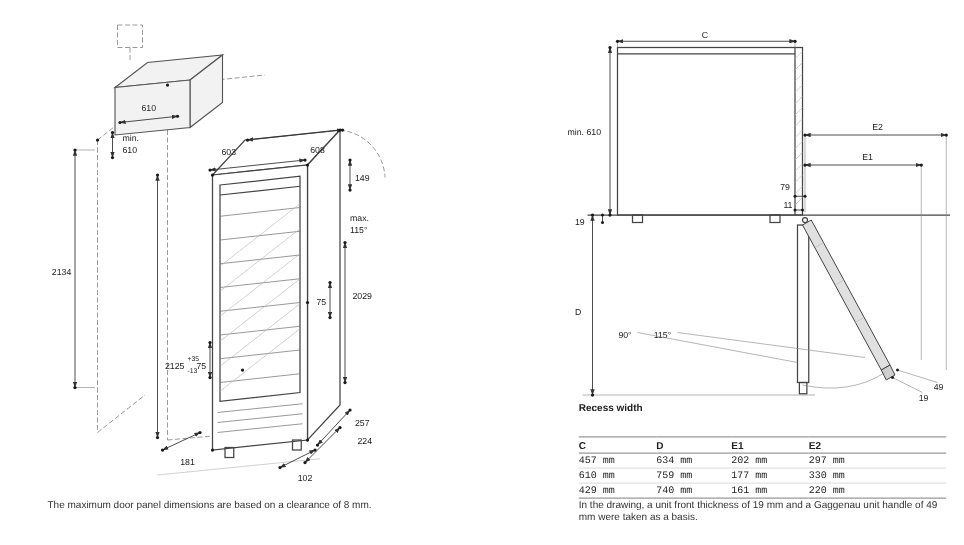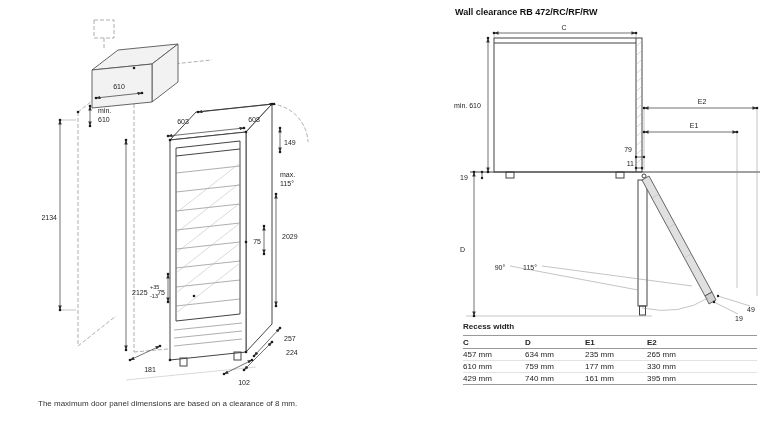--- a/index.html
+++ b/index.html
@@ -3,24 +3,24 @@
 <meta charset="utf-8">
 <style>
   html,body{margin:0;padding:0;background:#fff;}
   .page{position:relative;width:771px;height:436px;background:#ffffff;overflow:hidden;
         font-family:"Liberation Sans",sans-serif;color:#222;}
   .fig-left{position:absolute;left:18px;top:8px;width:420px;height:392px;}
   .cap-left{position:absolute;left:38px;top:399px;font-size:8px;color:#333;width:300px;}
   .r-title{position:absolute;left:455px;top:7px;font-size:9px;font-weight:bold;color:#111;margin:0;}
   .fig-right{position:absolute;left:452px;top:20px;width:312px;height:302px;}
   .rt{position:absolute;left:463px;top:322px;width:294px;}
-  .rt-title{font-size:8px;font-weight:bold;color:#222;margin-bottom:4px;}
+  .rt-title{font-size:8px;font-weight:bold;color:#222;margin-bottom:18px;}
   .rt table{border-collapse:collapse;width:100%;font-size:8px;color:#222;table-layout:fixed;}
   .rt th{text-align:left;font-weight:bold;border-top:1px solid #999;border-bottom:1px solid #999;padding:1.5px 0;}
-  .rt td{padding:1px 0;border-bottom:1px solid #e2e2e2;}
+  .rt td{padding:1px 0;border-bottom:1px solid #e2e2e2;font-family:Liberation Mono, monospace;}
   .rt tr:last-child td{border-bottom:1px solid #999;}
   .col-c{width:62px;} .col-d{width:60px;} .col-e1{width:62px;} .col-e2{width:110px;}
   .note{position:absolute;left:463px;top:399px;width:294px;font-size:8px;line-height:1.3;color:#333;margin:0;}
   svg{font-family:"Liberation Sans",sans-serif;}
   .sline{stroke:#444;stroke-width:1;fill:none;}
   .fface{stroke:#444;stroke-width:1;fill:#ffffff;}
   .gface{stroke:#555;stroke-width:0.9;fill:#f2f2f2;}
   .dline{stroke:#9a9a9a;stroke-width:0.8;stroke-dasharray:4 2;fill:none;}
   .mline{stroke:#333;stroke-width:0.7;fill:none;}
   .xline{stroke:#888;stroke-width:0.5;fill:none;}
@@ -211,21 +211,20 @@
           <circle class="dot" cx="228" cy="344" r="1.3"></circle>
         <circle class="dot" cx="152" cy="352" r="1.3"></circle>
           <circle class="dot" cx="116" cy="60" r="1.3"></circle>
         <circle class="dot" cx="60" cy="104" r="1.3"></circle>
       </g>
     </svg>
   </div>
 
   <div class="cap-left">The maximum door panel dimensions are based on a clearance of 8 mm.</div>
 
-  <h3 class="r-title">Wall clearance RB 472/RC/RF/RW</h3>
 
   <div class="fig-right">
     <svg width="312" height="302" viewBox="0 0 312 302">
       <defs>
         <marker id="ma2" orient="auto-start-reverse" markerWidth="7" markerHeight="5" refX="6.5" refY="2.5">
           <path d="M0,0 L7,2.5 L0,5 Z" fill="#333"></path>
         </marker>
       </defs>
 
       <g>
@@ -359,33 +358,34 @@
           <th>C</th>
           <th>D</th>
           <th>E1</th>
           <th>E2</th>
         </tr>
       </thead>
       <tbody>
         <tr>
           <td>457 mm</td>
           <td>634 mm</td>
-          <td>235 mm</td>
-          <td>265 mm</td>
+          <td>202 mm</td>
+          <td>297 mm</td>
         </tr>
         <tr>
           <td>610 mm</td>
           <td>759 mm</td>
           <td>177 mm</td>
           <td>330 mm</td>
         </tr>
         <tr>
           <td>429 mm</td>
           <td>740 mm</td>
           <td>161 mm</td>
-          <td>395 mm</td>
+          <td>220 mm</td>
         </tr>
       </tbody>
     </table>
   </div>
 
+  <p class="note">In the drawing, a unit front thickness of 19 mm and a Gaggenau unit handle of 49 mm were taken as a basis.</p>
 
 </div>
 
 </body></html>

